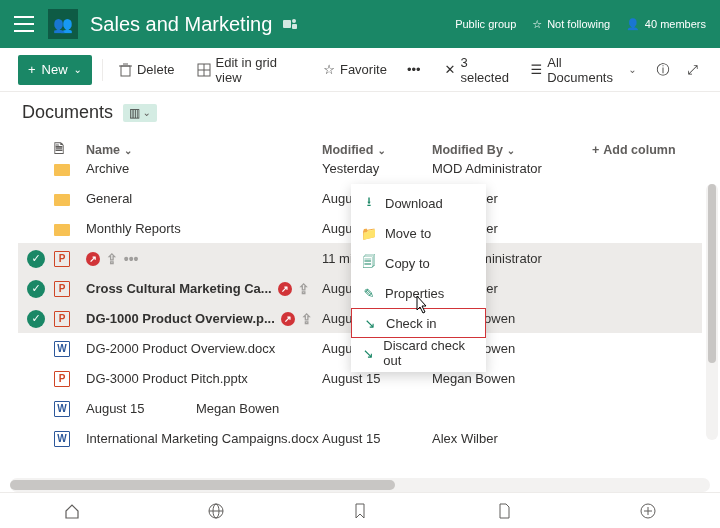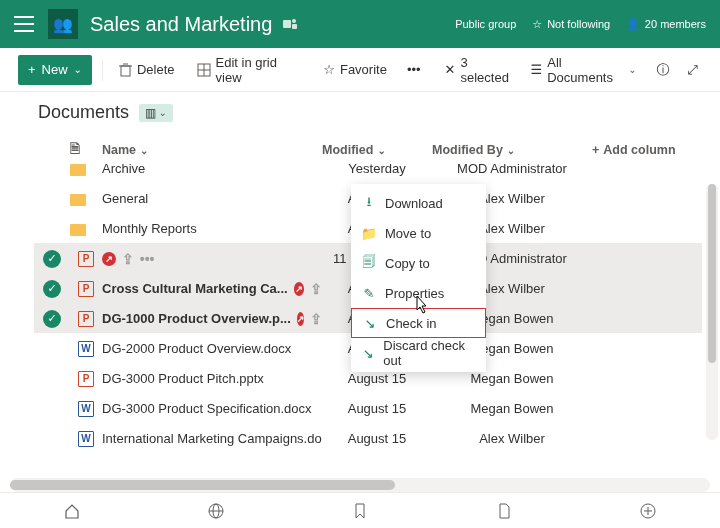--- a/index.html
+++ b/index.html
@@ -12,33 +12,33 @@
 .teams-icon { margin-left: 10px; opacity:.9; }
 .header-right { margin-left: auto; display: flex; align-items: center; gap: 16px; font-size: 11px; }
 .header-right .item { display:flex; align-items:center; gap:5px; }
 .toolbar { height: 44px; display:flex; align-items:center; padding: 0 18px; border-bottom: 1px solid #edebe9; gap: 10px; }
 .new-btn { background:#1a8766; color:#fff; height:30px; padding:0 10px; border-radius:2px; display:flex; align-items:center; gap:6px; font-size:13px; cursor:pointer;}
 .tool-item { display:flex; align-items:center; gap:5px; padding: 4px 6px; color:#323130; cursor:pointer; font-size:13px;}
 .tool-item.icon-only { padding:4px 4px;}
 .spacer { flex:1; }
 .right-tools { display:flex; align-items:center; gap:10px;}
 .right-tools .sel { color:#323130; display:flex;align-items:center;gap:5px;}
-.content { position:relative; height: calc(528px - 48px - 44px - 36px); overflow:hidden;padding-left:16px; }
+.content { position:relative; height: calc(528px - 48px - 44px - 36px); overflow:hidden; }
 .breadcrumb { padding: 10px 22px 8px; font-size:18px; display:flex; align-items:center; gap:10px;}
 .bc-icon { background:#d4ece3; padding:2px 6px; border-radius:2px; font-size:12px; display:flex;align-items:center;gap:2px;}
 .table { padding: 0 18px; }
 .thead { display:flex; align-items:center; height:38px; color:#605e5c; font-size:12.5px;}
 .thead .col { font-weight:600; display:flex;align-items:center;gap:4px;}
 .col.check { width: 36px; display:flex;justify-content:center;}
 .col.type { width: 32px; }
 .col.name { flex:1; min-width:0;}
 .col.mod { width: 110px; }
 .col.by { width: 160px; }
 .col.add { width: 110px; color:#605e5c;}
-.row { display:flex; align-items:center; height:30px; font-size:13px; border-top:1px solid transparent;text-align:center; }
+.row { display:flex; align-items:center; height:30px; font-size:13px; border-top:1px solid transparent; }
 .row.selected { background:#edebe9; }
 .row .col.name { color:#323130; }
 .row.selected .col.name { font-weight:600;}
 .check-circle { width:18px;height:18px;border-radius:50%; display:flex;align-items:center;justify-content:center;}
 .check-circle.on { background:#1a8766; color:#fff; font-size:11px;}
 .file-icon { width:16px;height:16px; display:inline-flex;align-items:center;justify-content:center; font-size:10px; font-weight:bold; border:1px solid; border-radius:1px;}
 .folder { width:16px;height:12px; background:#f7c154; border-radius:1px; position:relative; margin-top:2px;}
 .pptx { color:#d04525; border-color:#d04525;}
 .docx { color:#2b579a; border-color:#2b579a;}
 .name-inner { display:flex; align-items:center; gap:6px; white-space:nowrap; overflow:hidden; text-overflow:ellipsis;}
@@ -78,21 +78,21 @@
   <div class="header-right">
     <div class="item">
         <span>Public group</span>
       </div>
     <div class="item">
         <span>☆</span>
         <span>Not following</span>
       </div>
     <div class="item">
         <span>👤</span>
-        <span>20 members</span>
+        <span>40 members</span>
       </div>
   </div>
 </div>
 
 <div class="toolbar">
   <div class="new-btn">
     <span>+</span>
     <span>New</span>
     <span class="chev" style="color:#fff;">⌄</span>
   </div>
@@ -281,25 +281,20 @@
               <span>DG-3000 Product Pitch.pptx</span>
             </div>
           </div>
           <div class="col mod">August 15</div>
           <div class="col by">Megan Bowen</div>
           <div class="col add"></div>
         </div>
         <div class="row">
           <div class="col check"></div>
           <div class="col type"><div class="file-icon docx">W</div></div>
-          <div class="col name">
-            <div class="name-inner">
-              <span>DG-3000 Product Specification.docx</span>
-            </div>
-          </div>
           <div class="col mod">August 15</div>
           <div class="col by">Megan Bowen</div>
           <div class="col add"></div>
         </div>
         <div class="row">
           <div class="col check"></div>
           <div class="col type"><div class="file-icon docx">W</div></div>
           <div class="col name">
             <div class="name-inner">
               <span>International Marketing Campaigns.docx</span>

